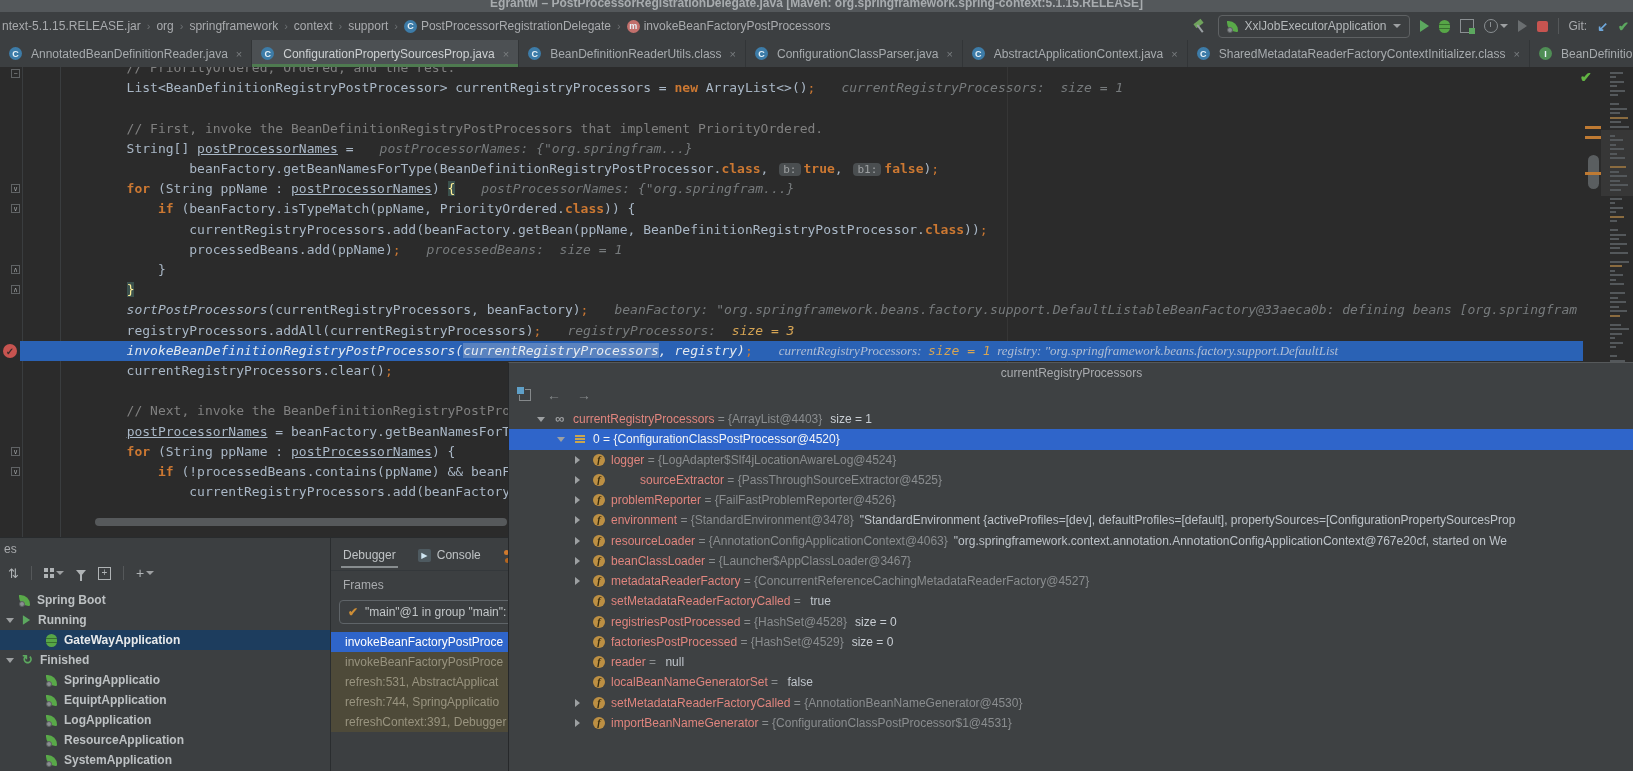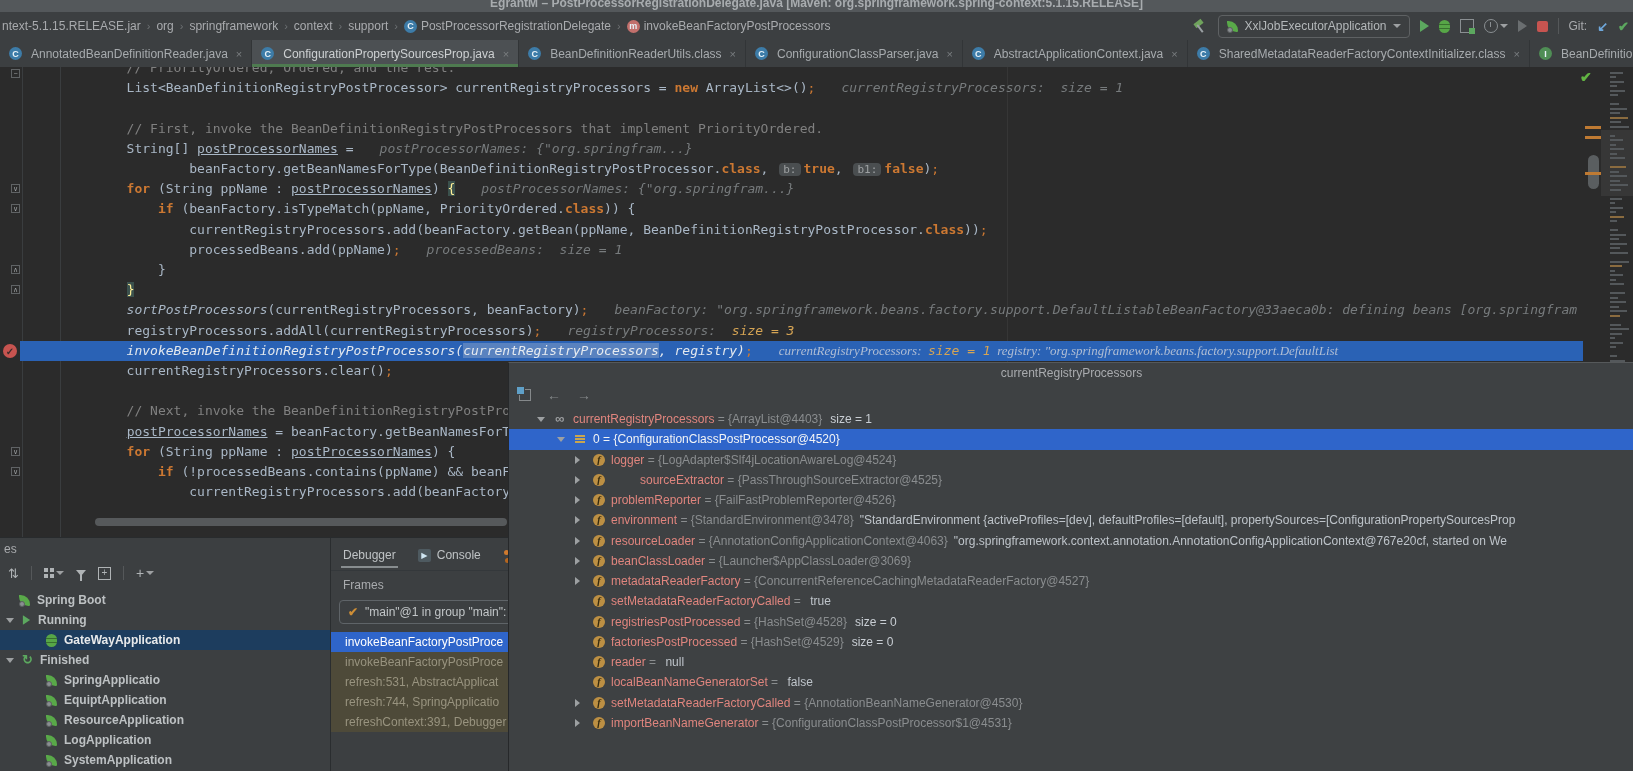--- a/index.html
+++ b/index.html
@@ -426,26 +426,26 @@
           <span>SpringApplicatio</span>
         </div>
         <div class="svc-row">
           <span style="width: 46px; flex: 0 0 auto;"></span>
           <span class="leaf" style="margin-right: 7px; flex: 0 0 auto;"></span>
           <span>EquiptApplication</span>
         </div>
         <div class="svc-row">
           <span style="width: 46px; flex: 0 0 auto;"></span>
           <span class="leaf" style="margin-right: 7px; flex: 0 0 auto;"></span>
-          <span>ResourceApplication</span>
+          <span>LogApplication</span>
         </div>
         <div class="svc-row">
           <span style="width: 46px; flex: 0 0 auto;"></span>
           <span class="leaf" style="margin-right: 7px; flex: 0 0 auto;"></span>
-          <span>LogApplication</span>
+          <span>ResourceApplication</span>
         </div>
         <div class="svc-row">
           <span style="width: 46px; flex: 0 0 auto;"></span>
           <span class="leaf" style="margin-right: 7px; flex: 0 0 auto;"></span>
           <span>SystemApplication</span>
         </div>
       </div>
     <div id="bp-divider"></div>
 
     <div id="dbg-area">
@@ -514,21 +514,21 @@
           <span style="position: absolute; left: 102px;"><span class="nm">environment</span><span class="eq"> = </span><span class="ty">{StandardEnvironment@3478}</span><span class="st">"StandardEnvironment {activeProfiles=[dev], defaultProfiles=[default], propertySources=[ConfigurationPropertySourcesProp</span></span>
         </div>
         <div class="var-row" style="height: 20.25px;">
           <span class="chev-r" style="position: absolute; left: 66px;"></span>
           <span class="f-ic" style="position: absolute; left: 84px;">f</span>
           <span style="position: absolute; left: 102px;"><span class="nm">resourceLoader</span><span class="eq"> = </span><span class="ty">{AnnotationConfigApplicationContext@4063}</span><span class="st">"org.springframework.context.annotation.AnnotationConfigApplicationContext@767e20cf, started on We</span></span>
         </div>
         <div class="var-row" style="height: 20.25px;">
           <span class="chev-r" style="position: absolute; left: 66px;"></span>
           <span class="f-ic" style="position: absolute; left: 84px;">f</span>
-          <span style="position: absolute; left: 102px;"><span class="nm">beanClassLoader</span><span class="eq"> = </span><span class="ty">{Launcher$AppClassLoader@3069}</span></span>
+          <span style="position: absolute; left: 102px;"><span class="nm">beanClassLoader</span><span class="eq"> = </span><span class="ty">{Launcher$AppClassLoader@3467}</span></span>
         </div>
         <div class="var-row" style="height: 20.25px;">
           <span class="chev-r" style="position: absolute; left: 66px;"></span>
           <span class="f-ic" style="position: absolute; left: 84px;">f</span>
           <span style="position: absolute; left: 102px;"><span class="nm">metadataReaderFactory</span><span class="eq"> = </span><span class="ty">{ConcurrentReferenceCachingMetadataReaderFactory@4527}</span></span>
         </div>
         <div class="var-row" style="height: 20.25px;">
           <span class="f-ic" style="position: absolute; left: 84px;">f</span>
           <span style="position: absolute; left: 102px;"><span class="nm">setMetadataReaderFactoryCalled</span><span class="eq"> = </span><span class="st">true</span></span>
         </div>

